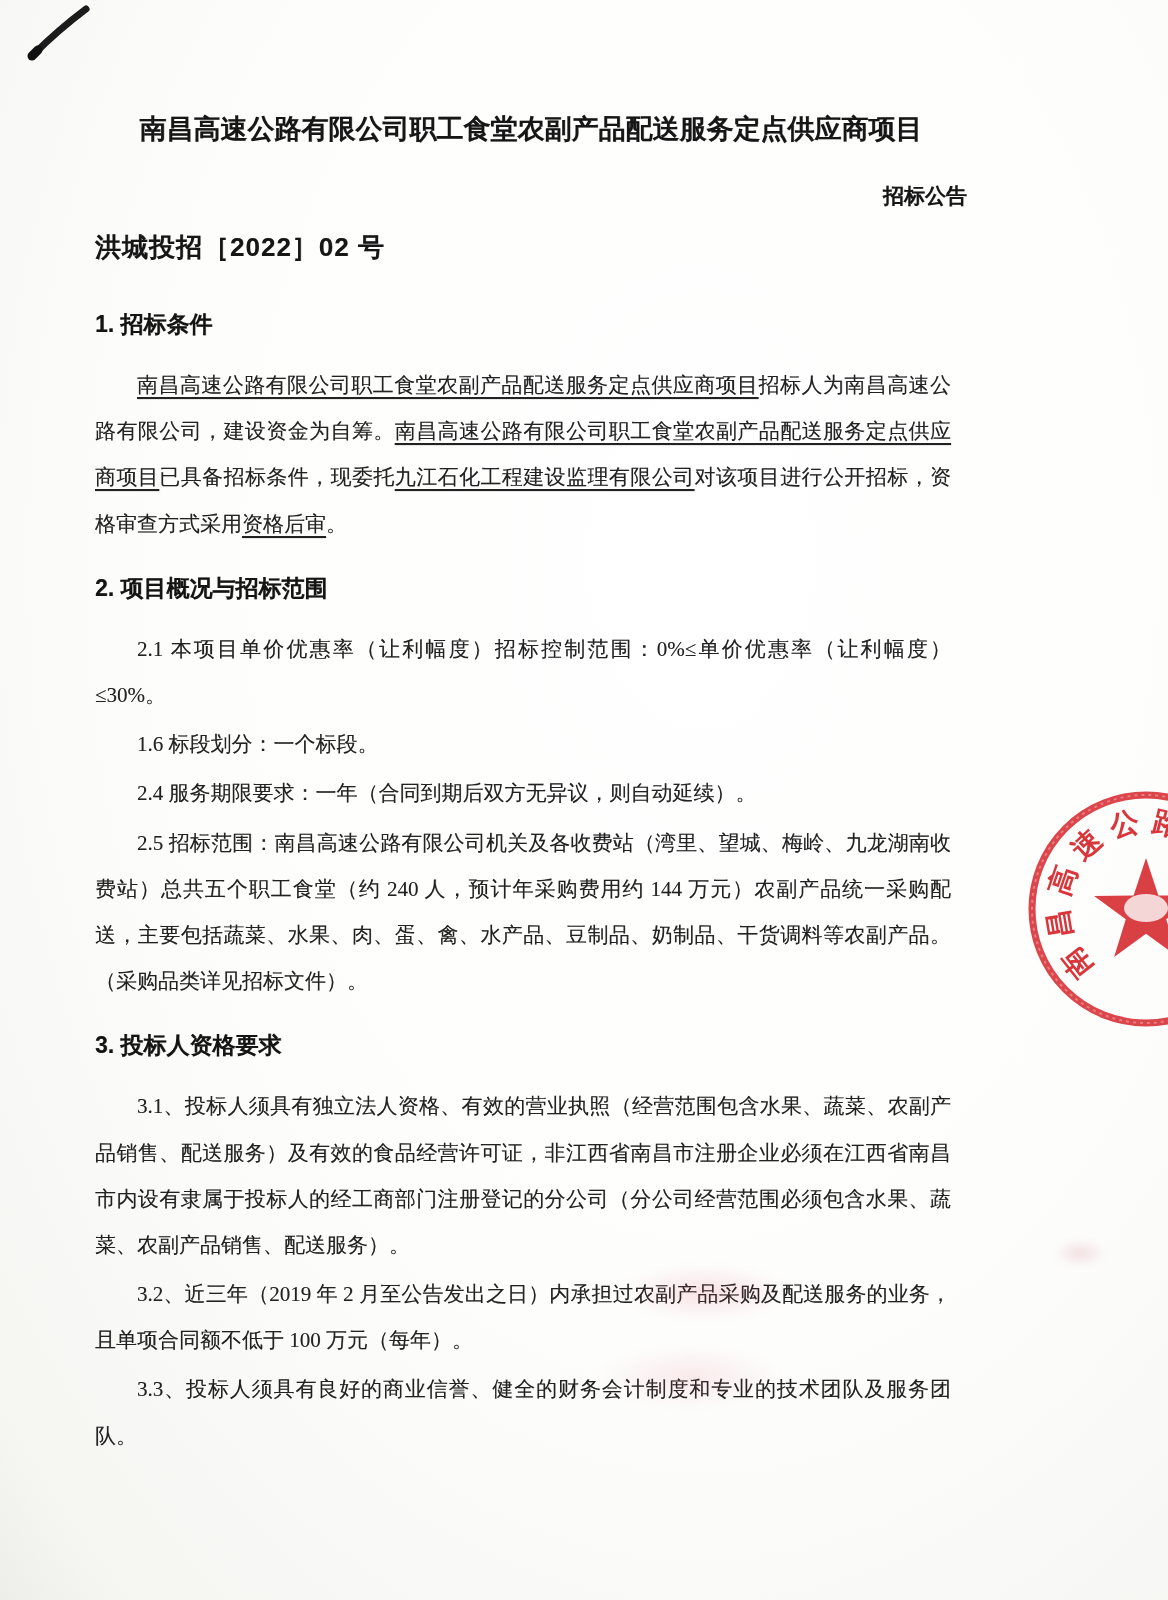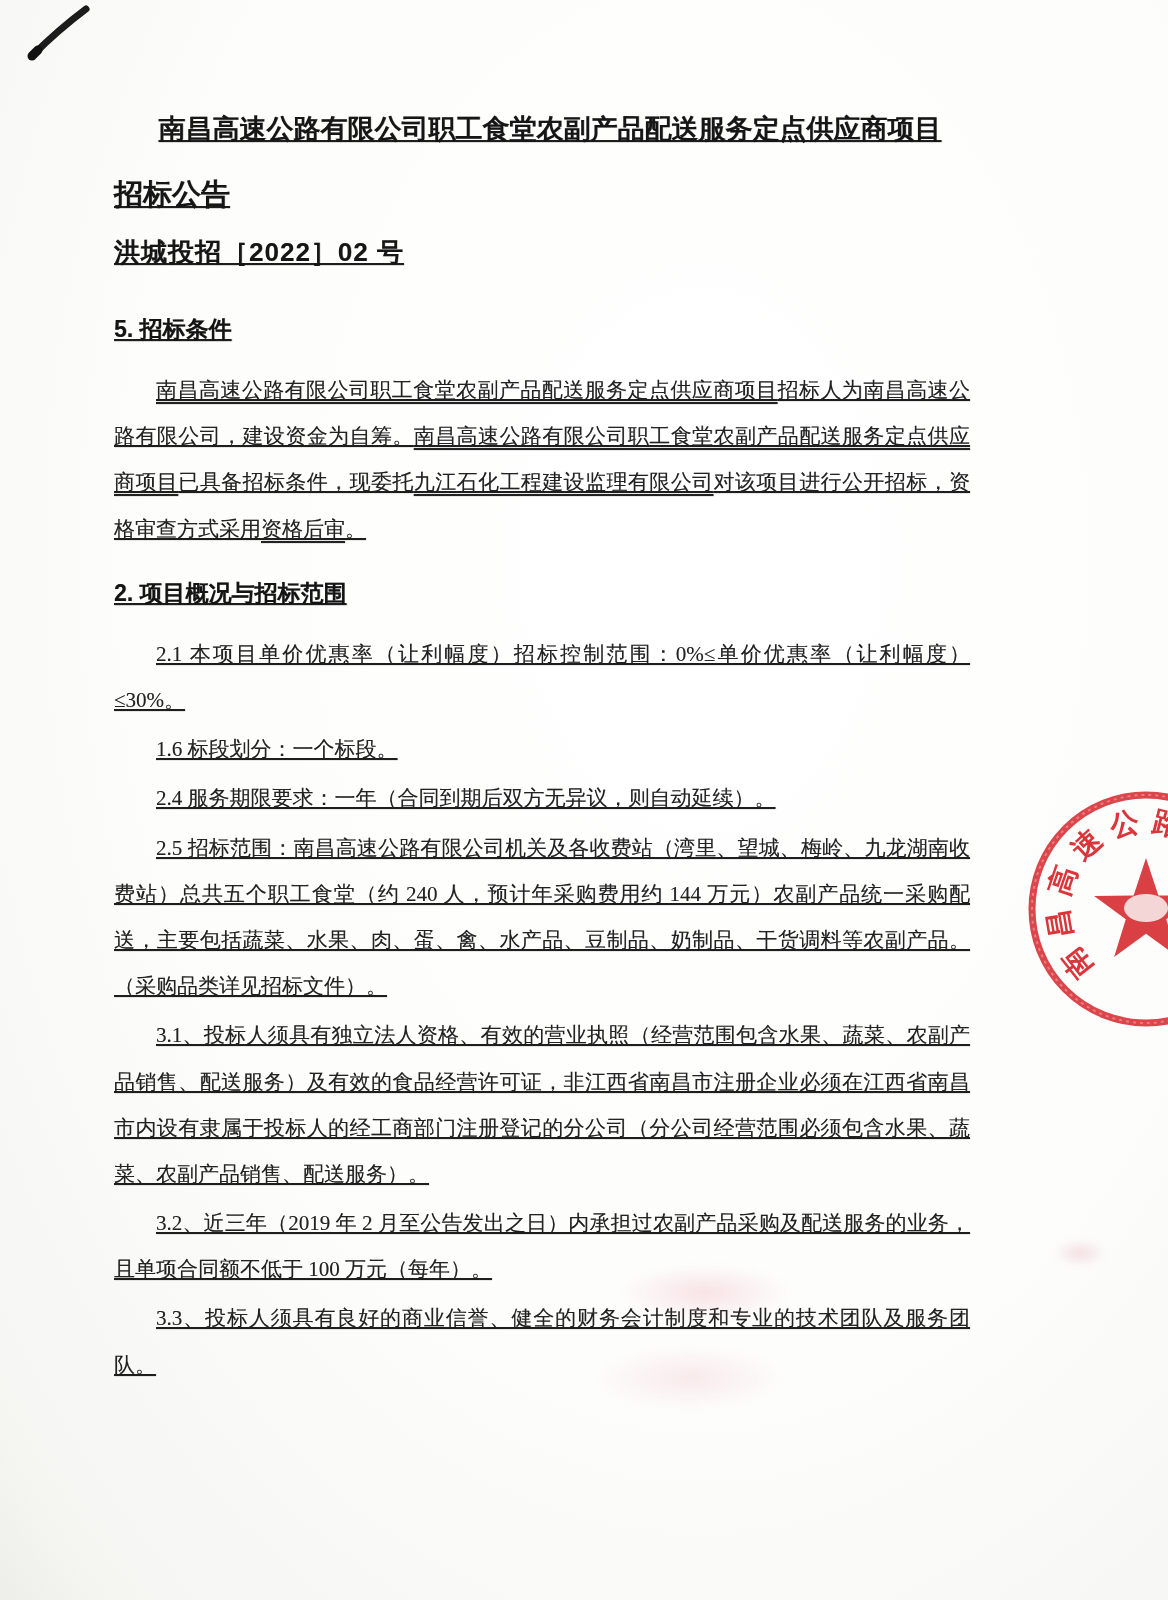--- a/index.html
+++ b/index.html
@@ -8,41 +8,40 @@
     width: 1168px;
     height: 1600px;
     overflow: hidden;
     background:
       radial-gradient(ellipse at 60% 35%, #ffffff 0%, #fdfdfc 55%, #f5f5f2 92%, #ededea 100%);
     font-family: "Liberation Serif", serif;
     color: #1e1e1e;
   }
   .content {
     position: absolute;
-    left: 114px;
+    left: 95px;
     top: 0;
     width: 872px;
-    text-decoration: underline;
   }
   .doc-title {
     margin: 112px 0 0 0;
     font-family: "Liberation Sans", sans-serif;
     font-weight: bold;
     font-size: 27px;
     line-height: 1.3;
     text-align: center;
     color: #161616;
     text-shadow: 0.4px 0.4px 0 rgba(0,0,0,0.35);
   }
   .doc-subtitle {
-    margin: 28px 0 0 0;
+    margin: 35px 0 0 0;
     font-family: "Liberation Sans", sans-serif;
     font-weight: bold;
-    font-size: 29px;
-    text-align: left;
+    font-size: 21px;
+    text-align: right;
     color: #161616;
     text-shadow: 0.4px 0.4px 0 rgba(0,0,0,0.35);
   }
   .doc-number {
     margin: 20px 0 0 0;
     font-family: "Liberation Sans", sans-serif;
     font-weight: bold;
     font-size: 26px;
     letter-spacing: 1px;
     color: #161616;
@@ -121,37 +120,38 @@
     </svg>
   </div>
 
   <div class="content">
 
     <div class="doc-title">南昌高速公路有限公司职工食堂农副产品配送服务定点供应商项目</div>
     <div class="doc-subtitle">招标公告</div>
     <div class="doc-number">洪城投招［2022］02 号</div>
 
     <div class="section section-1">
-      <div class="section-heading">5. 招标条件</div>
+      <div class="section-heading">1. 招标条件</div>
       <div class="body-text">
         <p class="body-par"><span class="seg underlined">南昌高速公路有限公司职工食堂农副产品配送服务定点供应商项目</span><span class="seg">招标人为南昌高速公路有限公司，建设资金为自筹。</span><span class="seg underlined">南昌高速公路有限公司职工食堂农副产品配送服务定点供应商项目</span><span class="seg">已具备招标条件，现委托</span><span class="seg underlined">九江石化工程建设监理有限公司</span><span class="seg">对该项目进行公开招标，资格审查方式采用</span><span class="seg underlined">资格后审</span><span class="seg">。</span></p>
       </div>
     </div>
 
     <div class="section section-2">
       <div class="section-heading">2. 项目概况与招标范围</div>
       <div class="body-text">
           <p class="body-par">2.1 本项目单价优惠率（让利幅度）招标控制范围：0%≤单价优惠率（让利幅度）≤30%。</p>
           <p class="body-par">1.6 标段划分：一个标段。</p>
           <p class="body-par">2.4 服务期限要求：一年（合同到期后双方无异议，则自动延续）。</p>
           <p class="body-par">2.5 招标范围：南昌高速公路有限公司机关及各收费站（湾里、望城、梅岭、九龙湖南收费站）总共五个职工食堂（约 240 人，预计年采购费用约 144 万元）农副产品统一采购配送，主要包括蔬菜、水果、肉、蛋、禽、水产品、豆制品、奶制品、干货调料等农副产品。（采购品类详见招标文件）。</p>
         </div>
     </div>
 
     <div class="section section-3">
+      <div class="section-heading">3. 投标人资格要求</div>
       <div class="body-text">
           <p class="body-par">3.1、投标人须具有独立法人资格、有效的营业执照（经营范围包含水果、蔬菜、农副产品销售、配送服务）及有效的食品经营许可证，非江西省南昌市注册企业必须在江西省南昌市内设有隶属于投标人的经工商部门注册登记的分公司（分公司经营范围必须包含水果、蔬菜、农副产品销售、配送服务）。</p>
           <p class="body-par">3.2、近三年（2019 年 2 月至公告发出之日）内承担过农副产品采购及配送服务的业务，且单项合同额不低于 100 万元（每年）。</p>
           <p class="body-par">3.3、投标人须具有良好的商业信誉、健全的财务会计制度和专业的技术团队及服务团队。</p>
         </div>
     </div>
 
   </div>
 
   <div class="smudge smudge-1"></div>

